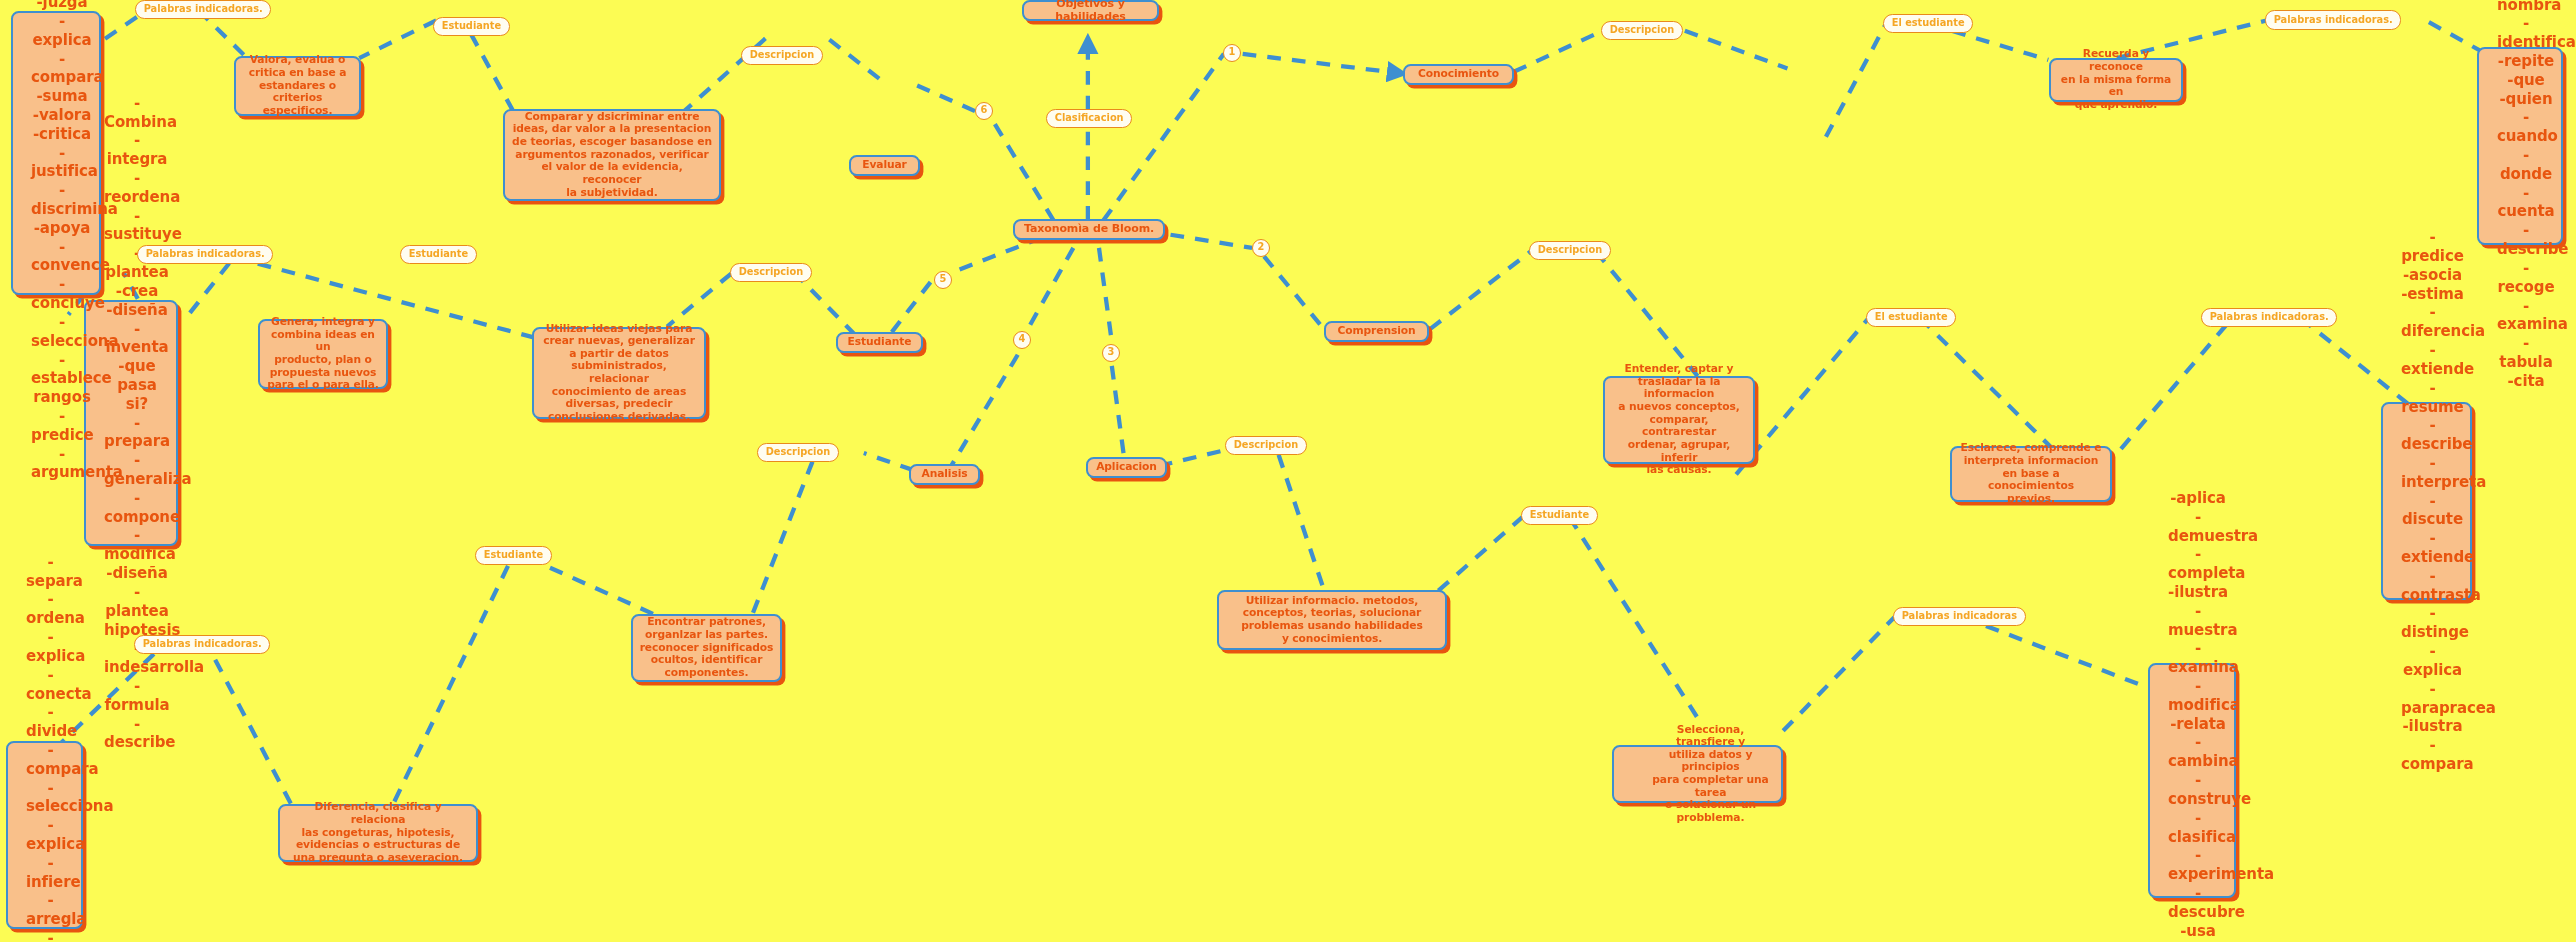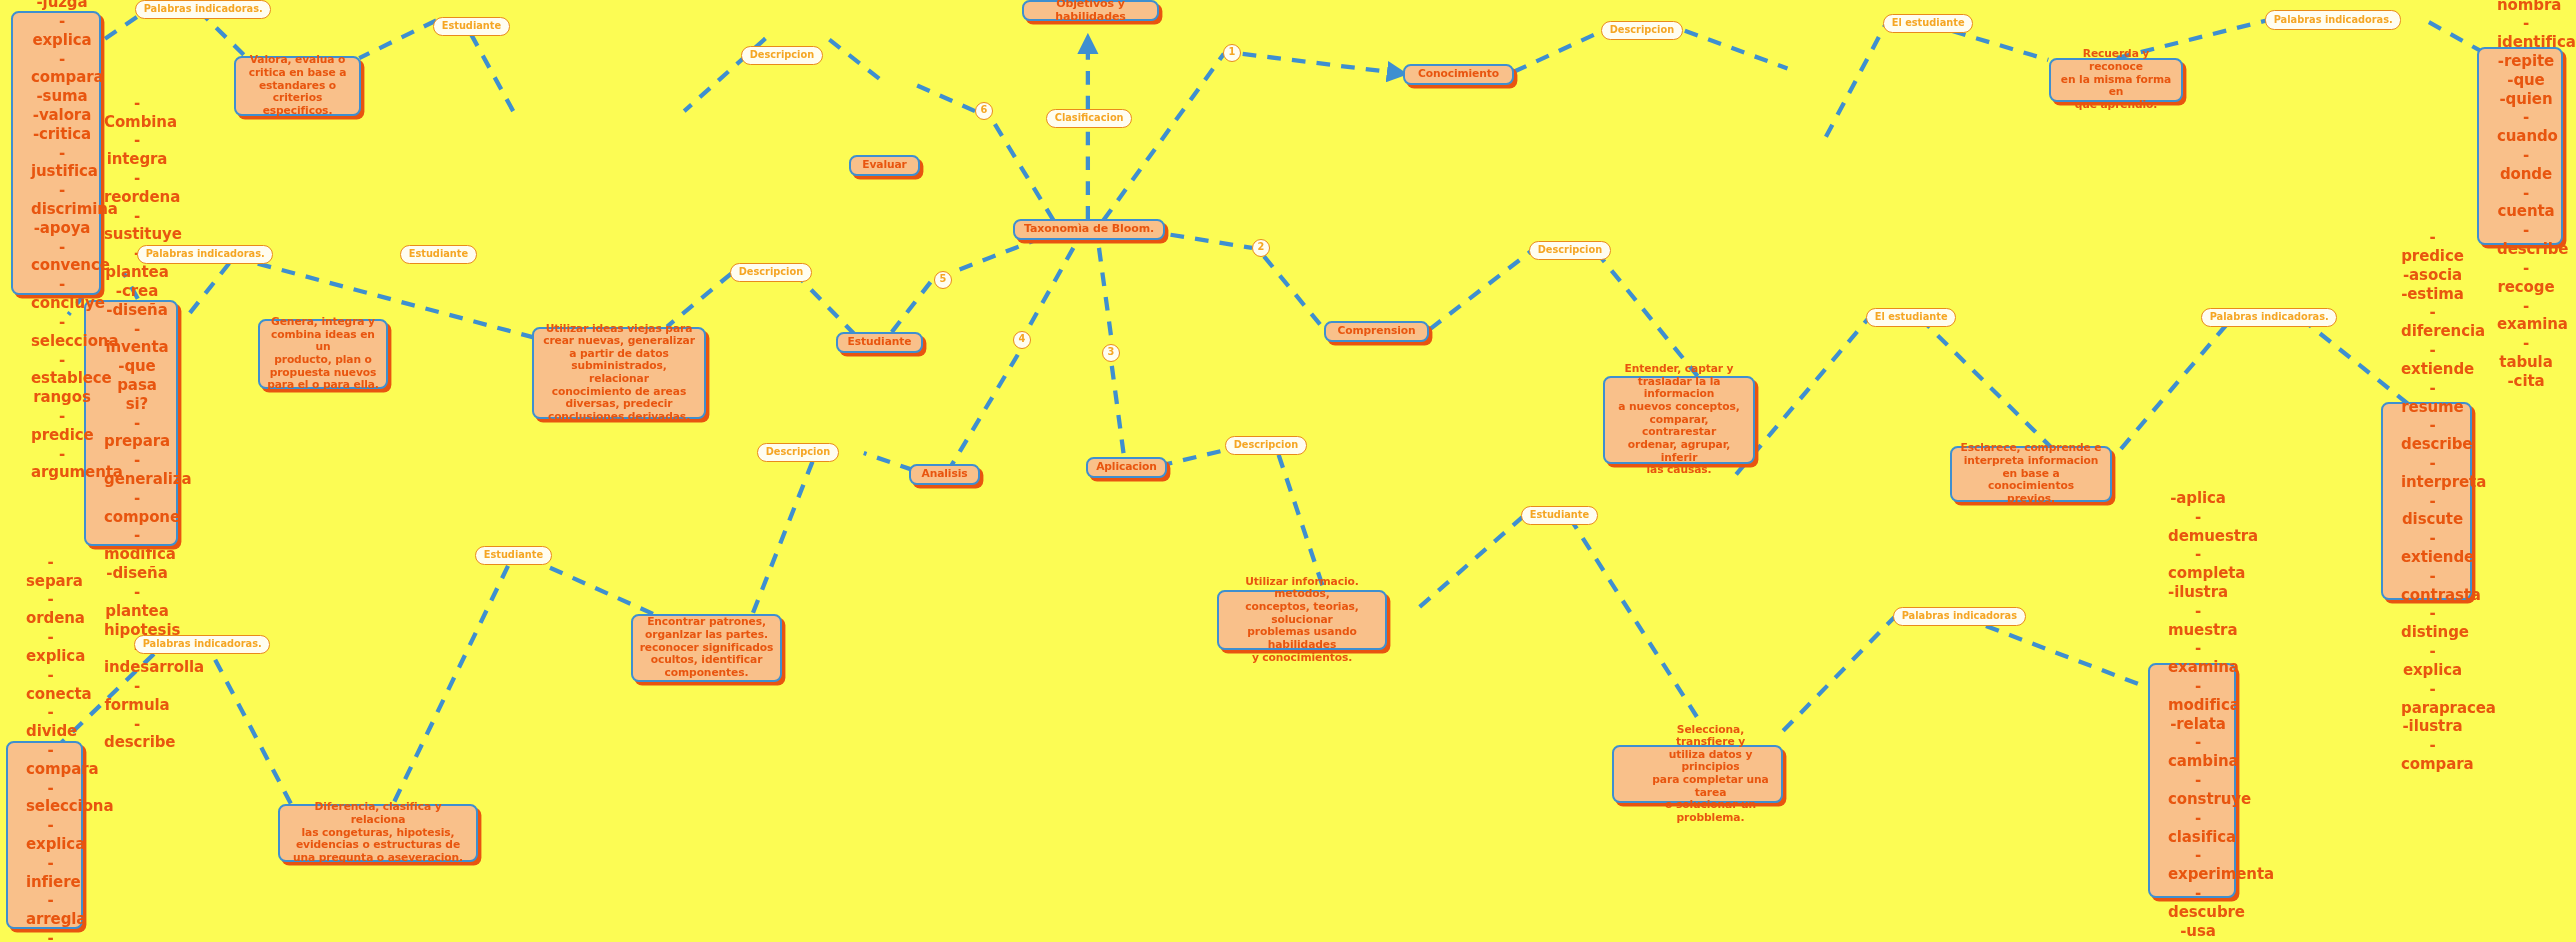--- a/index.html
+++ b/index.html
@@ -285,21 +285,21 @@
 -ilustra
 -compara</span>
   </div>
 
   <div class="node" style="left:1086px; top:457px; width:81px; height:20.5px;">
     <span class="txt">Aplicacion</span>
   </div>
   <div class="link-label" style="left:1225px; top:436px;">
     <span>Descripcion</span>
   </div>
-  <div class="node" style="left:1217px; top:590px; width:170px; height:60px;">
+  <div class="node" style="left:1217px; top:590px; width:230px; height:60px;">
     <span class="txt">Utilizar informacio. metodos,
 conceptos, teorias, solucionar
 problemas usando habilidades
 y conocimientos.</span>
   </div>
   <div class="link-label" style="left:1521px; top:506px;">
     <span>Estudiante</span>
   </div>
   <div class="node" style="left:1612px; top:745px; width:171px; height:58px;padding-left:32px;">
     <span class="txt">Selecciona, transfiere y
@@ -422,20 +422,28 @@
 -indesarrolla
 -formula
 -describe</span>
   </div>
 
   <div class="node" style="left:849px; top:155px; width:71px; height:20.5px;">
     <span class="txt">Evaluar</span>
   </div>
   <div class="link-label" style="left:741px; top:46px;">
     <span>Descripcion</span>
+  </div>
+  <div class="node" style="left:503px; top:109px; width:218px; height:92px;">
+    <span class="txt">Comparar y dsicriminar entre
+ideas, dar valor a la presentacion
+de teorias, escoger basandose en
+argumentos razonados, verificar
+el valor de la evidencia, reconocer
+la subjetividad.</span>
   </div>
   <div class="link-label" style="left:433px; top:17px;">
     <span>Estudiante</span>
   </div>
   <div class="node" style="left:234px; top:56px; width:127px; height:60px;">
     <span class="txt">Valora, evalua o
 critica en base a
 estandares o
 criterios especificos.</span>
   </div>

